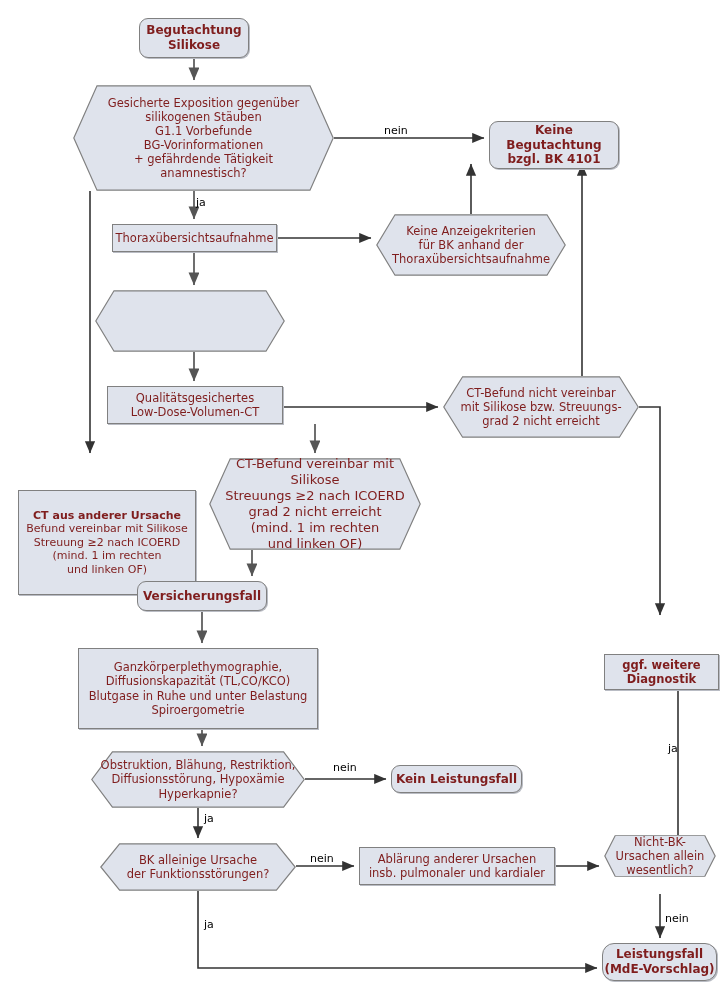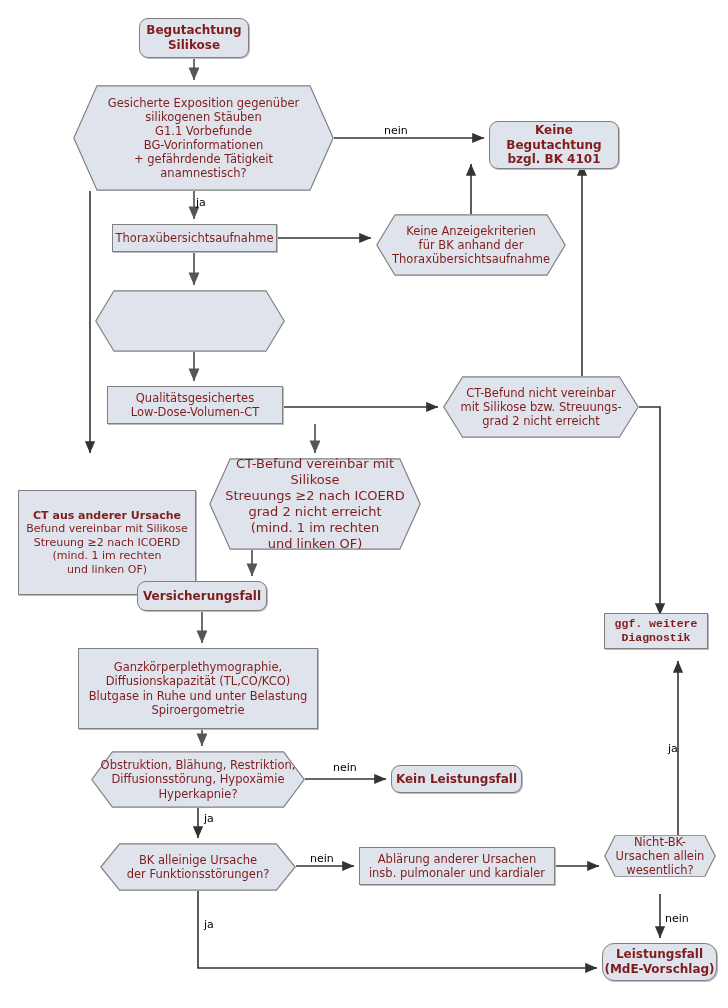--- a/index.html
+++ b/index.html
@@ -167,21 +167,21 @@
           <polygon points="19.6,0.8 176.4,0.8 195.2,24 176.4,47.2 19.6,47.2 0.8,24" fill="#dfe3ec" stroke="#808080" stroke-width="1.2"></polygon>
         </svg><div class="hexlabel">BK alleinige Ursache
 der Funktionsstörungen?</div></div>
       <div class="node rect" style="left: 359px; top: 847px; width: 196px; height: 38px; font-size: 11.5px;"><div>Ablärung anderer Ursachen
 insb. pulmonaler und kardialer</div></div>
       <div class="node hex" style="left: 604px; top: 835px; width: 112px; height: 42px; font-size: 11.5px;"><svg class="hexbg" viewBox="0 0 112 59" preserveAspectRatio="none">
           <polygon points="11.200000000000001,0.8 100.8,0.8 111.2,29.5 100.8,58.2 11.200000000000001,58.2 0.8,29.5" fill="#dfe3ec" stroke="#808080" stroke-width="1.2"></polygon>
         </svg><div class="hexlabel">Nicht-BK-
 Ursachen allein
 wesentlich?</div></div>
-      <div class="node rect" style="left: 604px; top: 613px; width: 104px; height: 36px; font-size: 11.5px; font-weight: bold; font-family: Liberation Mono, monospace;"><div>ggf. weitere
+      <div class="node rect" style="left: 604px; top: 654px; width: 115px; height: 36px; font-size: 11.5px; font-weight: bold;"><div>ggf. weitere
 Diagnostik</div></div>
       <div class="node round" style="left: 602px; top: 943px; width: 115px; height: 38px; font-size: 12px; font-weight: bold; border-radius: 12px;"><div>Leistungsfall
 (MdE-Vorschlag)</div></div>
     </div>
   <div id="labellayer">
       <div class="edgelabel" style="left: 384px; top: 124px;">nein</div>
       <div class="edgelabel" style="left: 196px; top: 196px;">ja</div>
       <div class="edgelabel" style="left: 333px; top: 761px;">nein</div>
       <div class="edgelabel" style="left: 204px; top: 812px;">ja</div>
       <div class="edgelabel" style="left: 310px; top: 852px;">nein</div>

